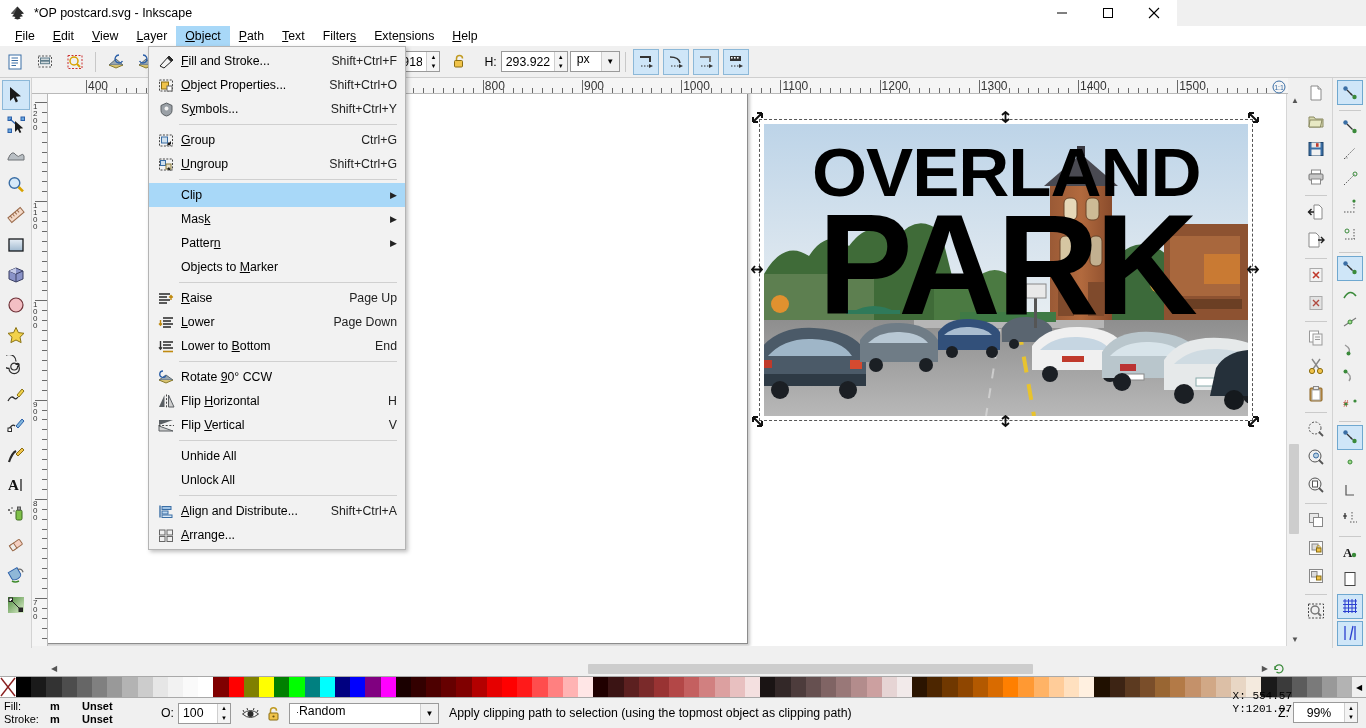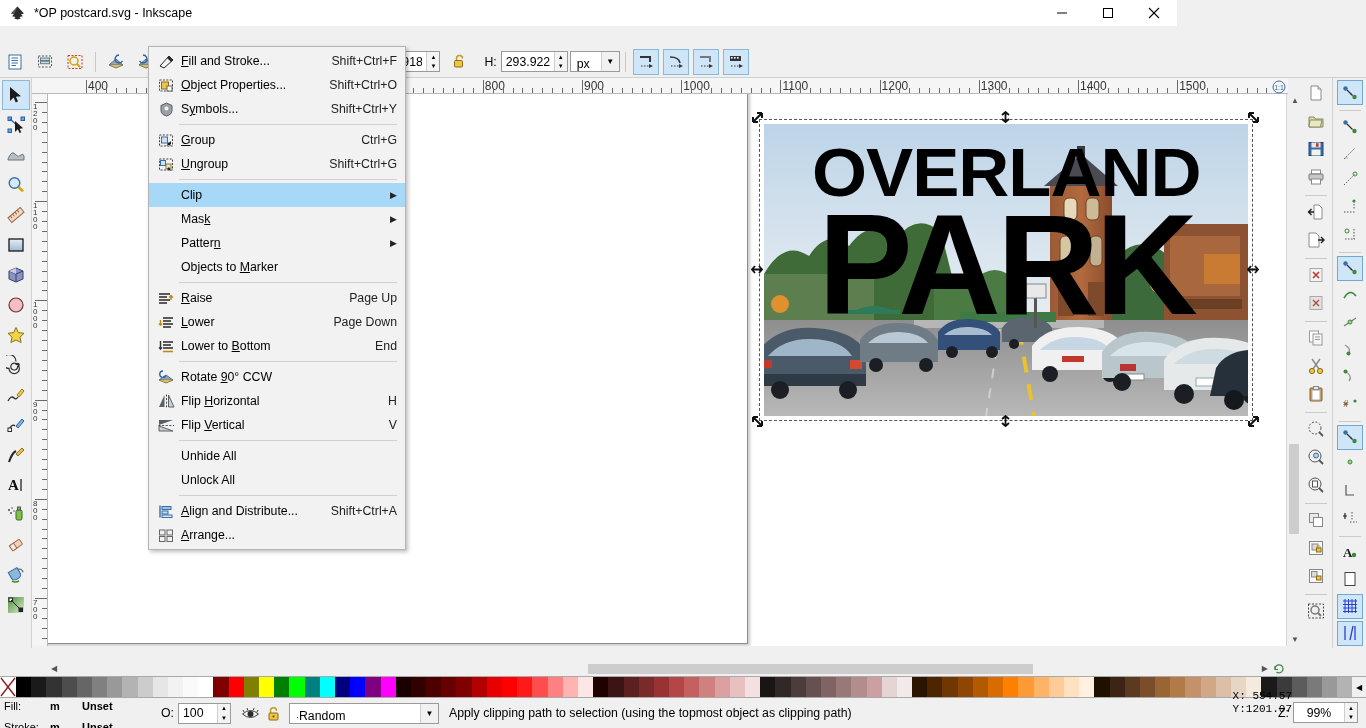--- a/index.html
+++ b/index.html
@@ -53,21 +53,21 @@
     display: inline-flex; align-items: stretch; height: 21px;
     border: 1px solid #9a9a9a; background: #fff;
   }
   .spin input {
     border: 0; outline: 0; height: 19px; width: 52px; padding: 0 4px;
     font-family: "Liberation Sans", sans-serif; font-size: 12.3px; text-align: left; background: transparent;
   }
   .spin .arrows { width: 13px; border-left: 1px solid #cfcfcf; display: flex; flex-direction: column; background: #f4f4f4; }
   .spin .arrows div { flex: 1; display: flex; align-items: center; justify-content: center; font-size: 6px; line-height: 1; }
   .combo {
-    display: inline-flex; align-items: flex-end; height: 21px; border: 1px solid #9a9a9a; background: #fff;
+    display: inline-flex; align-items: flex-start; height: 21px; border: 1px solid #9a9a9a; background: #fff;
   }
   .combo .val { padding: 0 6px; font-size: 12.3px; min-width: 30px; }
   .combo .arr { width: 18px; height: 19px; background: #f1f1f1; border-left: 1px solid #cfcfcf; display:flex; align-items:center; justify-content:center; font-size:8px;}
   .toggle-on { background: #cfe6f8; border: 1px solid #8cb8d8; }
 
   
   .toolbox {
     position: absolute; left: 0; top: 78px; width: 32px; height: 570px;
     background: #f0f0f0; border-right: 1px solid #d3d3d3;
     display: flex; flex-direction: column; align-items: center; padding-top: 2px;
@@ -144,21 +144,21 @@
   .swatch { height: 100%; }
   .pal-none { width: 16px; position: relative; background:#fff; }
   .pal-scroll { width: 14px; background:#f0f0f0; display:flex;align-items:center;justify-content:center;font-size:8px;}
 
   
   .statusbar {
     position: absolute; left: 0; bottom: 0; width: 1366px; height: 30px;
     background: #f0f0f0; display: flex; align-items: center;
   }
   .fillstroke { font-size: 11px; line-height: 13px; padding-left: 4px; width: 155px; }
-  .fs-row { display: flex; margin-top: 8px; }
+  .fs-row { display: flex; }
   .fs-k { width: 46px; color: #000; }
   .fs-m { width: 32px; font-weight: bold; }
   .fs-v { font-weight: bold; }
   .status-msg { font-size: 12.3px; color: #000; margin-left: 10px; }
   .coords {
     position: absolute; right: 74px; bottom: 12px;
     font-family: "Liberation Mono", monospace; font-size: 11px; line-height: 13px; text-align: left; margin-top: 18px;
   }
   .zoombox { position:absolute; right: 8px; bottom: 5px; display:flex; align-items:center;}
 
@@ -208,20 +208,32 @@
       </div>
       <div class="win-btn close">
         <svg width="12" height="12" viewBox="0 0 12 12">
             <line x1="1" y1="1" x2="11" y2="11" stroke="#000" stroke-width="1.1"></line>
             <line x1="11" y1="1" x2="1" y2="11" stroke="#000" stroke-width="1.1"></line>
           </svg>
       </div>
     </div>
   </div>
 
+  <div class="menubar">
+    <div class="mi"><u>F</u>ile</div>
+    <div class="mi"><u>E</u>dit</div>
+    <div class="mi"><u>V</u>iew</div>
+    <div class="mi"><u>L</u>ayer</div>
+    <div class="mi active"><u>O</u>bject</div>
+    <div class="mi"><u>P</u>ath</div>
+    <div class="mi"><u>T</u>ext</div>
+    <div class="mi">Filter<u>s</u></div>
+    <div class="mi">Exte<u>n</u>sions</div>
+    <div class="mi"><u>H</u>elp</div>
+  </div>
 
   <div class="cmdbar">
     <div class="tbtn">
       <svg width="18" height="18" viewBox="0 0 18 18">
           <rect x="3" y="2" width="12" height="14" fill="#fff" stroke="#3a6ea5"></rect>
           <line x1="5.5" y1="5" x2="12" y2="5" stroke="#3a6ea5"></line>
           <line x1="5.5" y1="7.5" x2="12" y2="7.5" stroke="#3a6ea5"></line>
           <line x1="5.5" y1="10" x2="12" y2="10" stroke="#3a6ea5"></line>
           <line x1="5.5" y1="12.5" x2="10" y2="12.5" stroke="#3a6ea5"></line>
         </svg>

